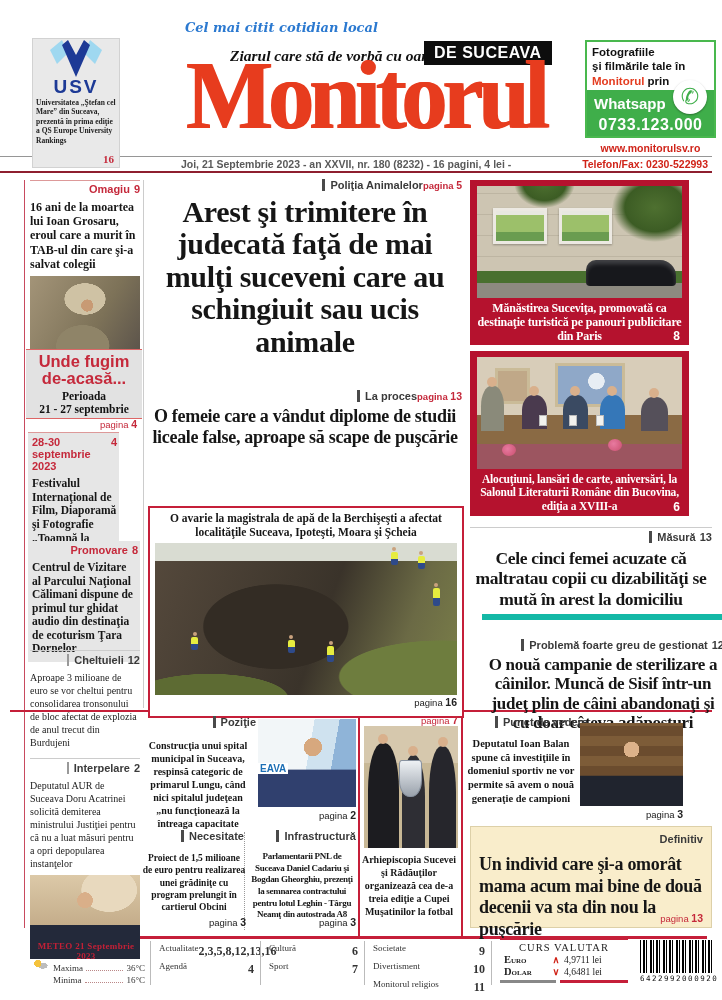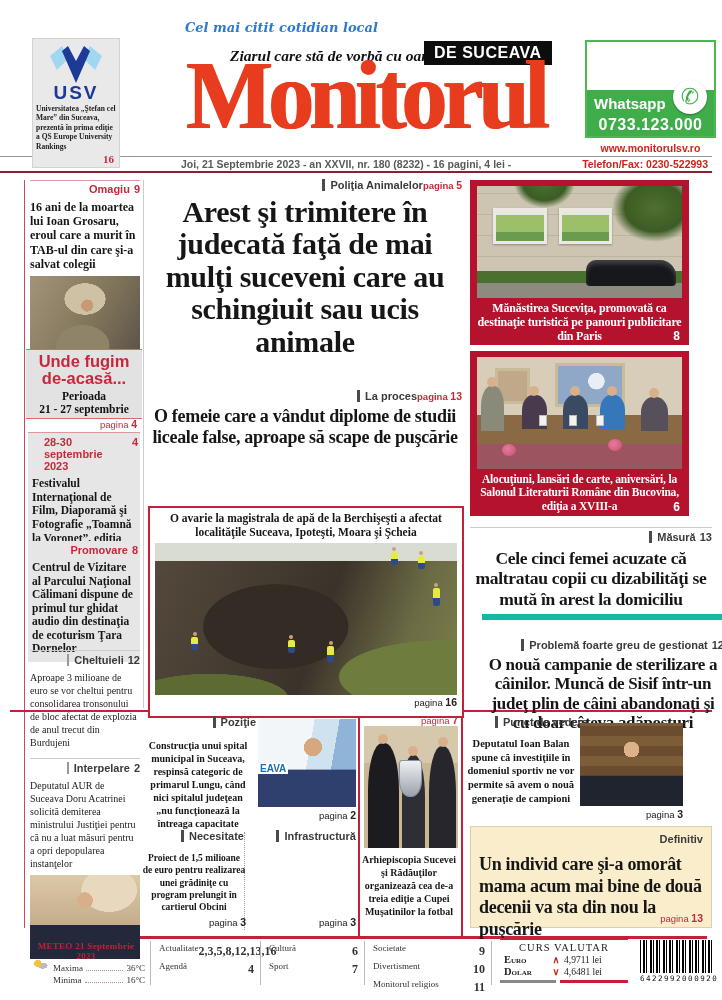--- a/index.html
+++ b/index.html
@@ -3,21 +3,21 @@
 <meta charset="utf-8">
 <style>
   * { margin:0; padding:0; box-sizing:border-box; }
   body { background:#fff; font-family:"Liberation Sans", sans-serif; }
   #page { position:relative; width:722px; height:1000px; background:#fff; overflow:hidden; }
 
   
   .tagline-script { position:absolute; left:185px; top:21px; width:160px; text-align:center;
     font:italic bold 13px/1.1 "DejaVu Serif", serif; color:#2b79d0; white-space:nowrap; }
   .usv-box { position:absolute; left:32px; top:38px; width:88px; height:130px;
-    background:#e9e9e9; border:1px solid #d2d2d2; text-align:center; z-index:3; padding:6px 3px; }
+    background:#e9e9e9; border:1px solid #d2d2d2; text-align:center; z-index:3; padding:0 3px; }
   .usv-logo { display:block; margin:1px auto 0; }
   .usv-logo-text { font:bold 19px/0.9 "Liberation Sans", sans-serif; color:#1d3a96; letter-spacing:2px; }
   .usv-desc { font:bold 7.5px/1.25 "Liberation Serif", serif; color:#222; text-align:left; margin-top:3px; }
   .usv-page { position:absolute; right:5px; bottom:2px; font:bold 11px "Liberation Serif", serif; color:#c5293b; }
   .ziarul { position:absolute; left:230px; top:47px; font:italic bold 15.5px "Liberation Serif", serif; color:#111; white-space:nowrap; }
   .badge { position:absolute; left:424px; top:41px; background:#0d0d0d; color:#fff;
     font:bold 16px "Liberation Sans", sans-serif; padding:3px 10px; letter-spacing:0.5px; }
   .monitorul { position:absolute; left:150px; top:46px; width:430px; text-align:center;
     font:bold 92px/1 "Liberation Serif", serif; color:#e73c1e; letter-spacing:-5px;
     text-shadow:1.5px 0 0 #e73c1e; transform:scaleY(1.06); transform-origin:top; }
@@ -64,21 +64,21 @@
   .rule-foot { position:absolute; left:75px; top:936px; width:632px; height:2.5px; background:#c51f39; }
 
   
   .sb { position:absolute; left:30px; width:110px; }
   #sb1 { top:180px; border-top:1px solid #d99; padding-top:2px; }
   #sb2 { top:349px; left:26px; width:116px; height:70px; background:#e2e2e2; text-align:center; padding-top:3px;
          border-top:1px solid #d66; border-bottom:1px solid #d66; }
   .uf-title { font:bold 16.5px/1.05 "Liberation Sans", sans-serif; color:#c5293b; }
   .uf-sub { font:bold 11.5px/1.2 "Liberation Serif", serif; color:#111; margin-top:2px; }
   .uf-pag { text-align:right; padding-right:5px; margin-top:1px; }
-  #sb3 { top:432px; left:28px; width:112px; background:#e6e6e6; padding:3px 2px 6px 4px; border-top:1px solid #d99; }
+  #sb3 { top:432px; left:28px; width:91px; background:#e6e6e6; padding:3px 2px 6px 4px; border-top:1px solid #d99; }
   #sb4 { top:541px; left:28px; width:112px; background:#e6e6e6; padding:3px 2px 6px 4px; }
   #sb5 { top:650px; border-top:1px solid #ccc; padding-top:3px; }
   #sb6 { top:758px; border-top:1px solid #ccc; padding-top:3px; }
   .sb3t { font-size:11.5px; }
 
   
   .ph { position:relative; overflow:hidden; background:#ddd; }
   .ph-soldier { margin-top:5px; height:82px;
     background:
       radial-gradient(circle 10px at 52% 36%, #c89a74 0 60%, rgba(0,0,0,0) 61%),
@@ -228,20 +228,25 @@
     <div class="usv-logo-text">USV</div>
     <div class="usv-desc">Universitatea „Ştefan cel Mare” din Suceava, prezentă în prima ediţie a QS Europe University Rankings</div>
     <span class="usv-page">16</span>
   </div>
 
   <div class="ziarul">Ziarul care stă de vorbă cu oamenii</div>
   <div class="badge">DE SUCEAVA</div>
   <div class="monitorul">Monitorul</div>
 
   <div class="wa-box">
+    <div class="wa-top">
+      <span>Fotografiile</span><br>
+      <span>şi filmările tale în</span><br>
+      <span class="wa-brand">Monitorul</span><span> prin</span>
+    </div>
     <div class="wa-green">
       <div class="wa-app">Whatsapp</div>
       <div class="wa-icon">✆</div>
       <div class="wa-phone">0733.123.000</div>
     </div>
   </div>
   <div class="site-url">www.monitorulsv.ro</div>
 
   <div class="date-band">
     <span class="date-line">Joi, 21 Septembrie 2023 - an XXVII, nr. 180 (8232) - 16 pagini, 4 lei -</span>
@@ -355,20 +360,21 @@
     <span class="klabel">Necesitate</span>
   </div>
   <div id="nc-text">Proiect de 1,5 milioane de euro pentru realizarea unei grădiniţe cu program prelungit în cartierul Obcini</div>
   <div id="nc-pag" class="pagina dark">
     <i>pagina</i> <b>3</b>
   </div>
 
   <div id="inf-kick" class="krow">
     <span class="klabel">Infrastructură</span>
   </div>
+  <div id="inf-text">Parlamentarii PNL de Suceava Daniel Cadariu şi Bogdan Gheorghiu, prezenţi la semnarea contractului pentru lotul Leghin - Târgu Neamţ din autostrada A8</div>
   <div id="inf-pag" class="pagina dark">
     <i>pagina</i> <b>3</b>
   </div>
 
   <div id="cupa-pag" class="pagina">
     <i>pagina</i> <b>7</b>
   </div>
   <div id="ph-cupa" class="ph ph-cupa">
     <span class="fig" style="left:4%; top:14%; width:33%; height:86%; background:#1c1c20;"></span>
     <span class="fig" style="left:40%; top:24%; width:25%; height:76%; background:#2e2e34;"></span>

